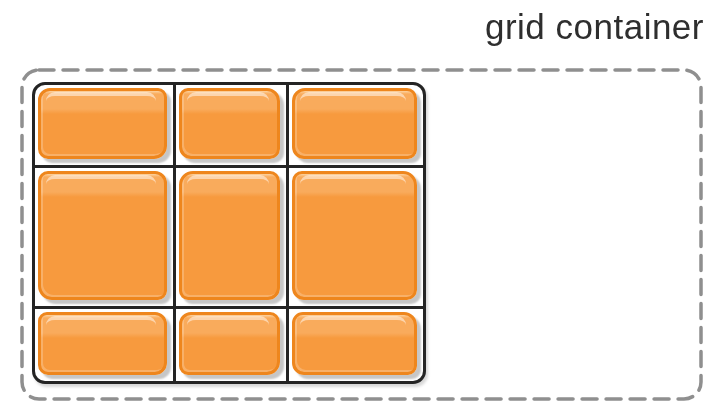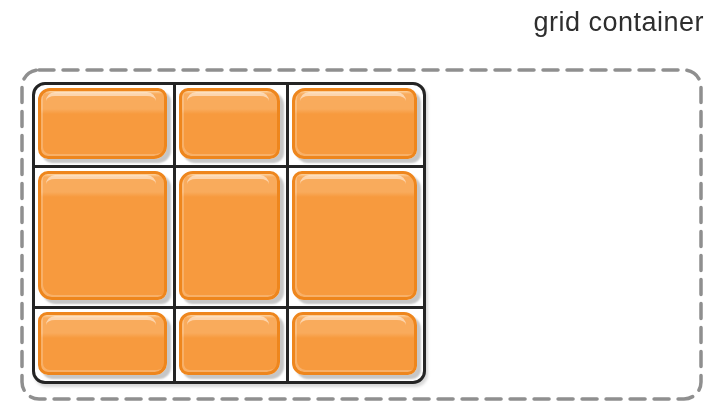--- a/index.html
+++ b/index.html
@@ -18,21 +18,21 @@
   body{
     position:relative;
     background:var(--canvas-bg);
     font-family:"Liberation Sans", sans-serif;
     overflow:hidden;
   }
   .figure-label{
     position:absolute;
     top:7px;
     right:11px;
-    font-size:27px;
+    font-size:35px;
     letter-spacing:.5px;
     color:var(--label-text);
     white-space:nowrap;
   }
   .grid-container{
     position:absolute;
     left:20px;
     top:68px;
     width:683px;
     height:333px;

